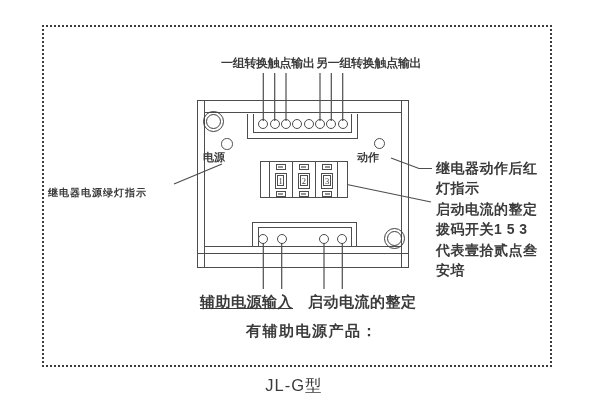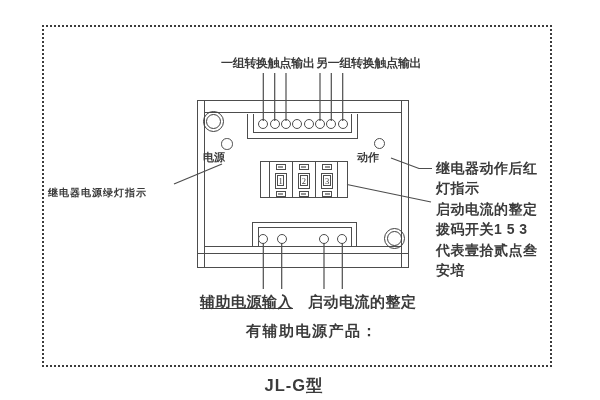--- a/index.html
+++ b/index.html
@@ -50,21 +50,21 @@
   .dip-sq .inner{position:absolute;left:1.2px;top:1.2px;right:1.2px;bottom:1.2px;border:1px solid var(--line);
     display:flex;align-items:center;justify-content:center;
     font-family:"Liberation Serif","DejaVu Serif",serif;font-size:8.5px;color:var(--text);}
 
   
   .t-top{top:55px;font-size:12px;letter-spacing:-0.3px;}
   .t-left{left:48px;top:186px;font-size:10px;letter-spacing:1px;}
   .t-right{left:436px;top:158px;width:140px;font-size:14px;line-height:20.4px;letter-spacing:0.5px;}
   .t-bot{top:293px;font-size:15px;letter-spacing:0.5px;}
   .t-foot{left:246px;top:322px;font-size:15px;letter-spacing:1.5px;}
-  .t-caption{left:244px;top:375px;width:100px;text-align:center;font-size:16.5px;font-weight:700;letter-spacing:1px;}
+  .t-caption{left:244px;top:375px;width:100px;text-align:center;font-size:16.5px;font-weight:400;letter-spacing:1px;}
 
   svg.leaders{position:absolute;left:0;top:0;width:600px;height:400px;pointer-events:none;}
 </style>
 </head>
 <body>
 
 <div id="stage">
 
   <div class="abs frame"></div>
 

